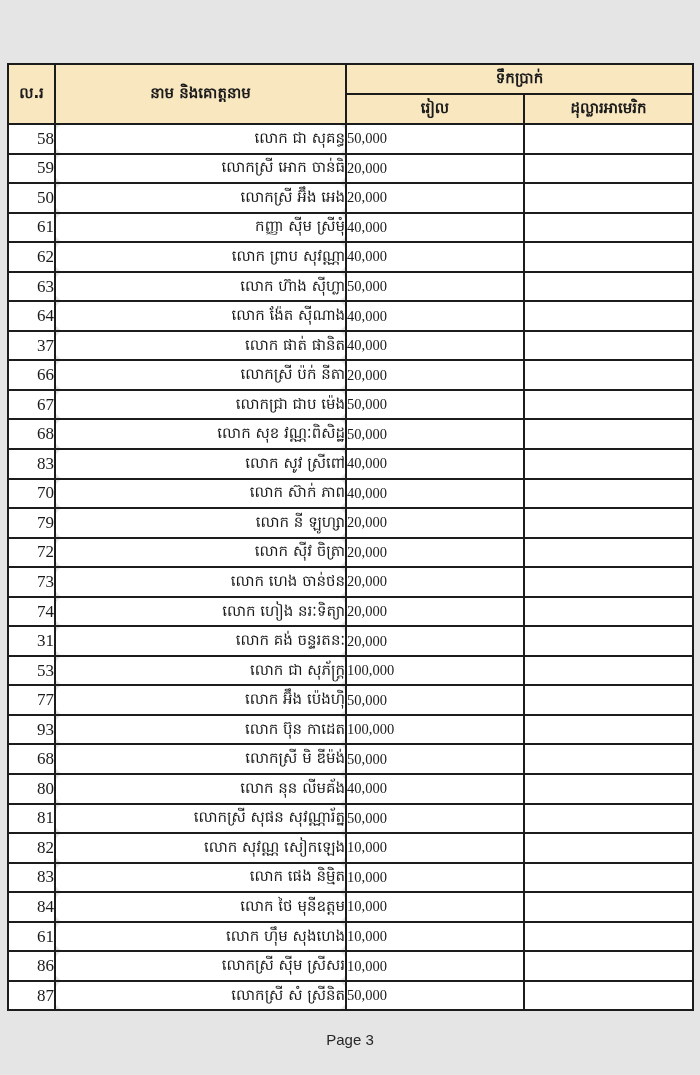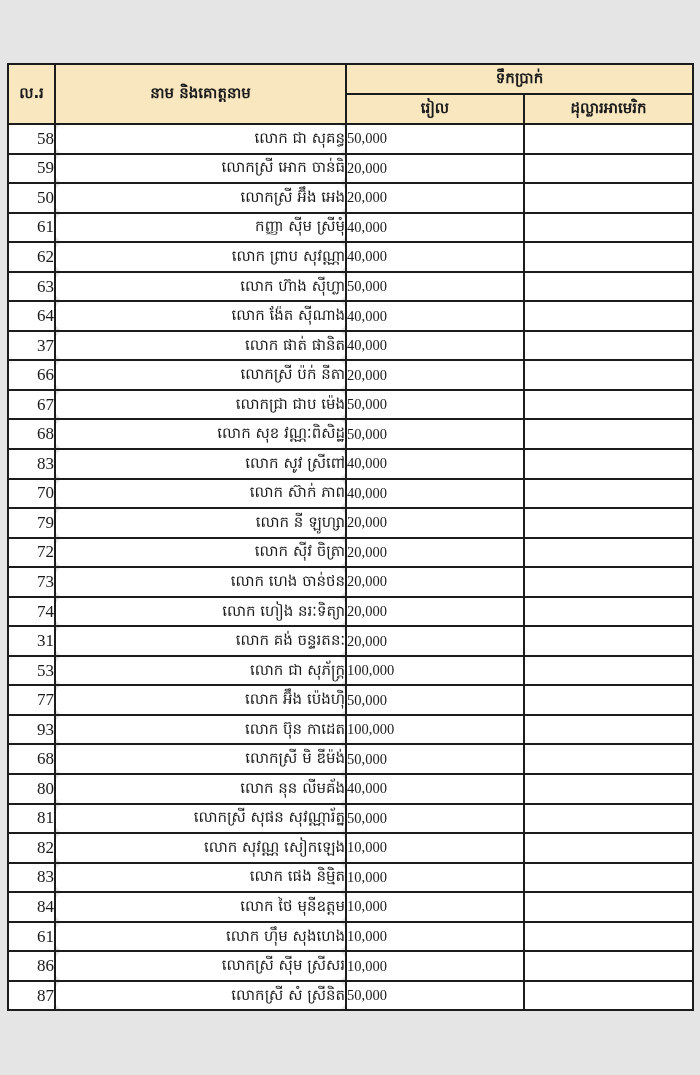--- a/index.html
+++ b/index.html
@@ -283,14 +283,15 @@
     </tr>
         <tr>
       <td class="c-no">87</td>
       <td class="c-name">លោកស្រី សំ ស្រីនិត</td>
       <td class="c-riel">50,000</td>
       <td class="c-usd"></td>
     </tr>
       </tbody>
   </table>
 
+  <div class="footer">Page 3</div>
 
 </div>
 
 </body></html>

